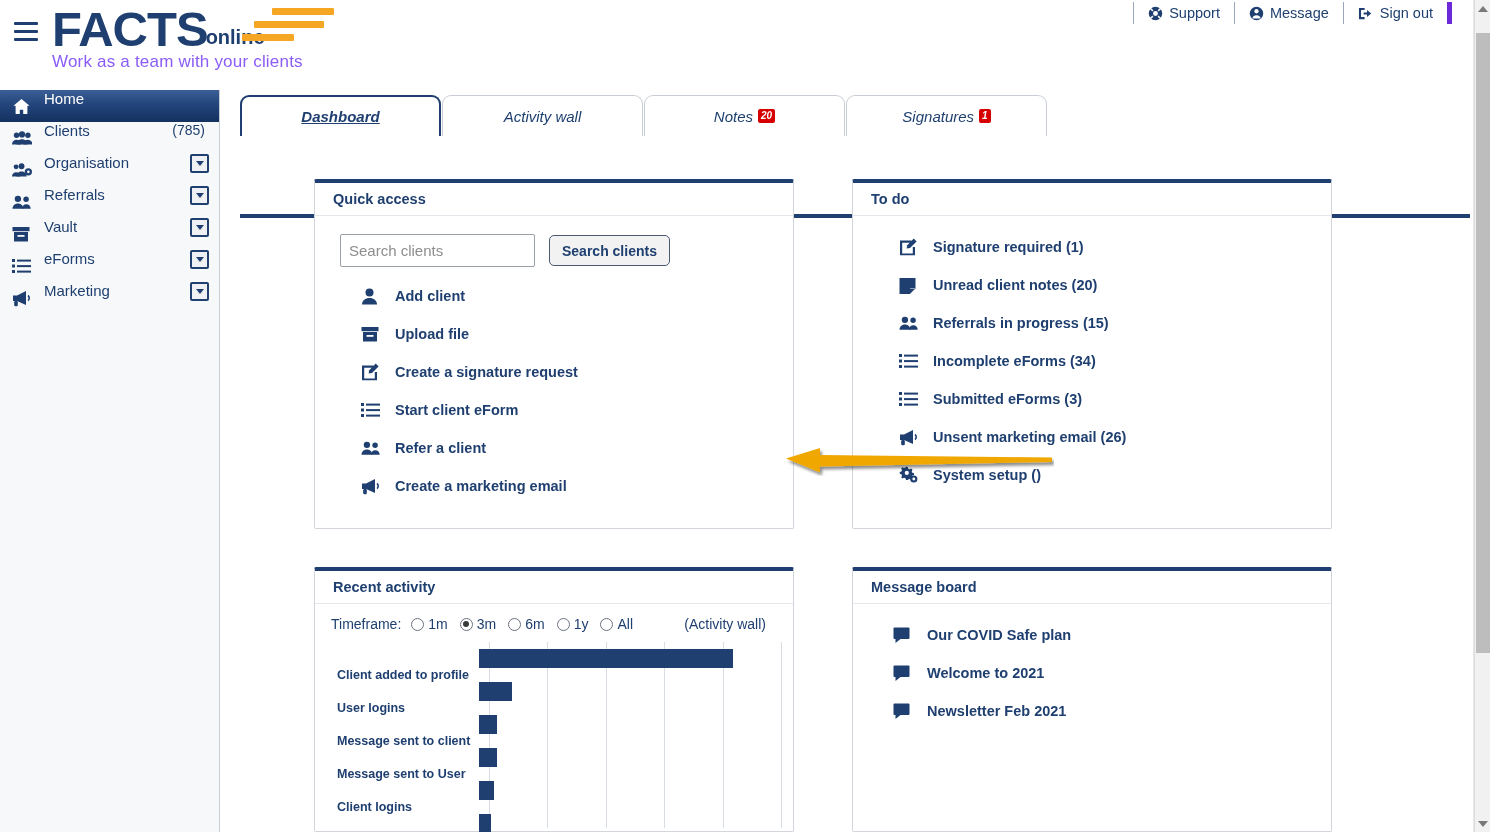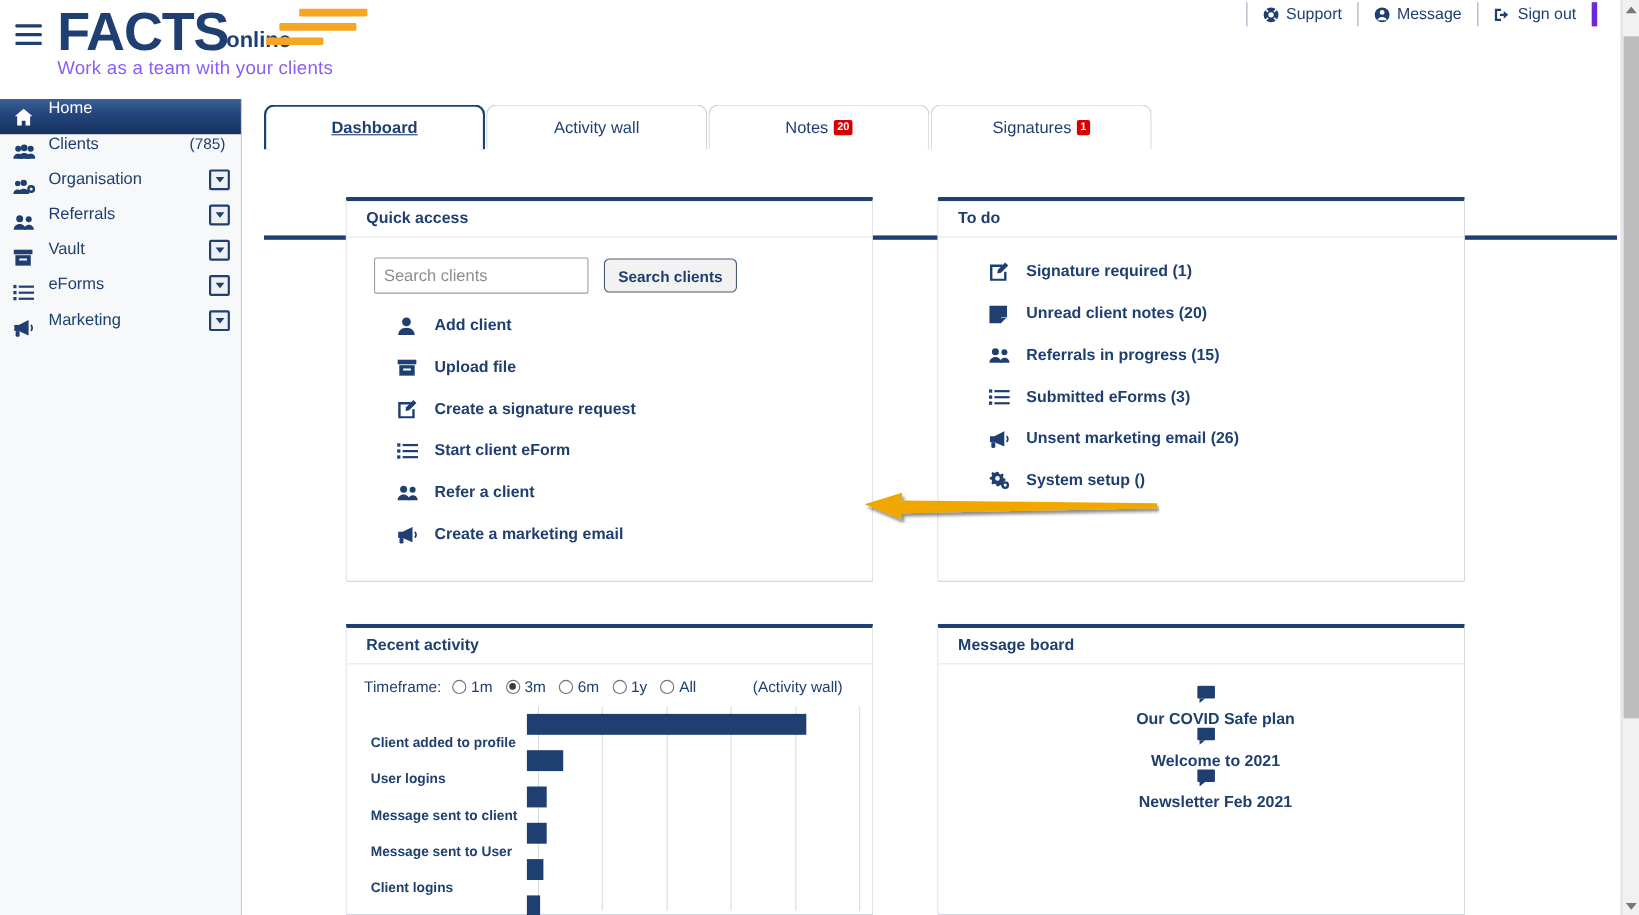--- a/index.html
+++ b/index.html
@@ -79,21 +79,21 @@
     border-top: 5px solid #1e3f6f;
   }
 
   
   .content {
     position: absolute; left: 221px; top: 90px; width: 1253px; height: 742px;
     background: #ffffff;
   }
 
   
-  .tabs { position: absolute; left: 19px; top: 5px; display: flex; }
+  .tabs { position: absolute; left: 19px; top: 5px; display: flex; font-style: italic; }
   .tab {
     width: 201px; height: 41px; border: 1px solid #c9ced6; border-bottom: none;
     border-radius: 9px 9px 0 0; background: #ffffff; margin-right: 1px;
     display: flex; align-items: center; justify-content: center;
     font-size: 15px; color: #1e3f6f; cursor: pointer; position: relative;
   }
   .tab.active {
     border: 2px solid #1e3f6f; border-bottom: none; font-weight: bold;
     z-index: 3;
   }
@@ -148,21 +148,21 @@
 
   
   .todo-row {
     display: flex; align-items: center; height: 38px; padding-left: 28px;
     font-size: 14.5px; font-weight: bold; color: #1e3f6f; cursor: pointer;
   }
 
   
   .msg-row {
     display: flex; align-items: center; height: 38px; padding-left: 22px;
-    font-size: 14.5px; font-weight: bold; color: #1e3f6f; cursor: pointer; flex-direction: column;
+    font-size: 14.5px; font-weight: bold; color: #1e3f6f; cursor: pointer;
   }
 
   
   .tf-row { display: flex; align-items: center; font-size: 14px; padding: 6px 0 0 4px; position: relative; }
   .tf-label { color: #1e3f6f; margin-right: 10px; }
   .tf-opt { display: flex; align-items: center; margin-right: 12px; cursor: pointer; }
   .radio {
     width: 13px; height: 13px; border: 1px solid #6b7280; border-radius: 50%;
     background: #fff; margin-right: 4px; display: flex; align-items: center; justify-content: center;
   }
@@ -486,20 +486,33 @@
           <svg width="20" height="17" viewBox="0 0 22 17">
               <circle cx="6.5" cy="4.5" r="3.5" fill="#1e3f6f"></circle>
               <circle cx="15.5" cy="5" r="3" fill="#1e3f6f"></circle>
               <path d="M0.5 15.5c0-3.4 2.7-5.8 6-5.8s6 2.4 6 5.8z" fill="#1e3f6f"></path>
               <path d="M11 15.5c0-3 2.1-5.1 4.8-5.1s4.8 2.1 4.8 5.1z" fill="#1e3f6f"></path>
             </svg>
         </span>
         <span class="link-text">Referrals in progress (15)</span>
       </div>
 
+      <div class="todo-row">
+        <span class="link-icon">
+          <svg width="19" height="16" viewBox="0 0 19 16">
+              <rect x="0" y="1" width="3" height="3" fill="#1e3f6f"></rect>
+              <rect x="5" y="1.6" width="14" height="2" fill="#1e3f6f"></rect>
+              <rect x="0" y="6.5" width="3" height="3" fill="#1e3f6f"></rect>
+              <rect x="5" y="7.1" width="14" height="2" fill="#1e3f6f"></rect>
+              <rect x="0" y="12" width="3" height="3" fill="#1e3f6f"></rect>
+              <rect x="5" y="12.6" width="14" height="2" fill="#1e3f6f"></rect>
+            </svg>
+        </span>
+        <span class="link-text">Incomplete eForms (34)</span>
+      </div>
 
       <div class="todo-row">
         <span class="link-icon">
           <svg width="19" height="16" viewBox="0 0 19 16">
               <rect x="0" y="1" width="3" height="3" fill="#1e3f6f"></rect>
               <rect x="5" y="1.6" width="14" height="2" fill="#1e3f6f"></rect>
               <rect x="0" y="6.5" width="3" height="3" fill="#1e3f6f"></rect>
               <rect x="5" y="7.1" width="14" height="2" fill="#1e3f6f"></rect>
               <rect x="0" y="12" width="3" height="3" fill="#1e3f6f"></rect>
               <rect x="5" y="12.6" width="14" height="2" fill="#1e3f6f"></rect>

